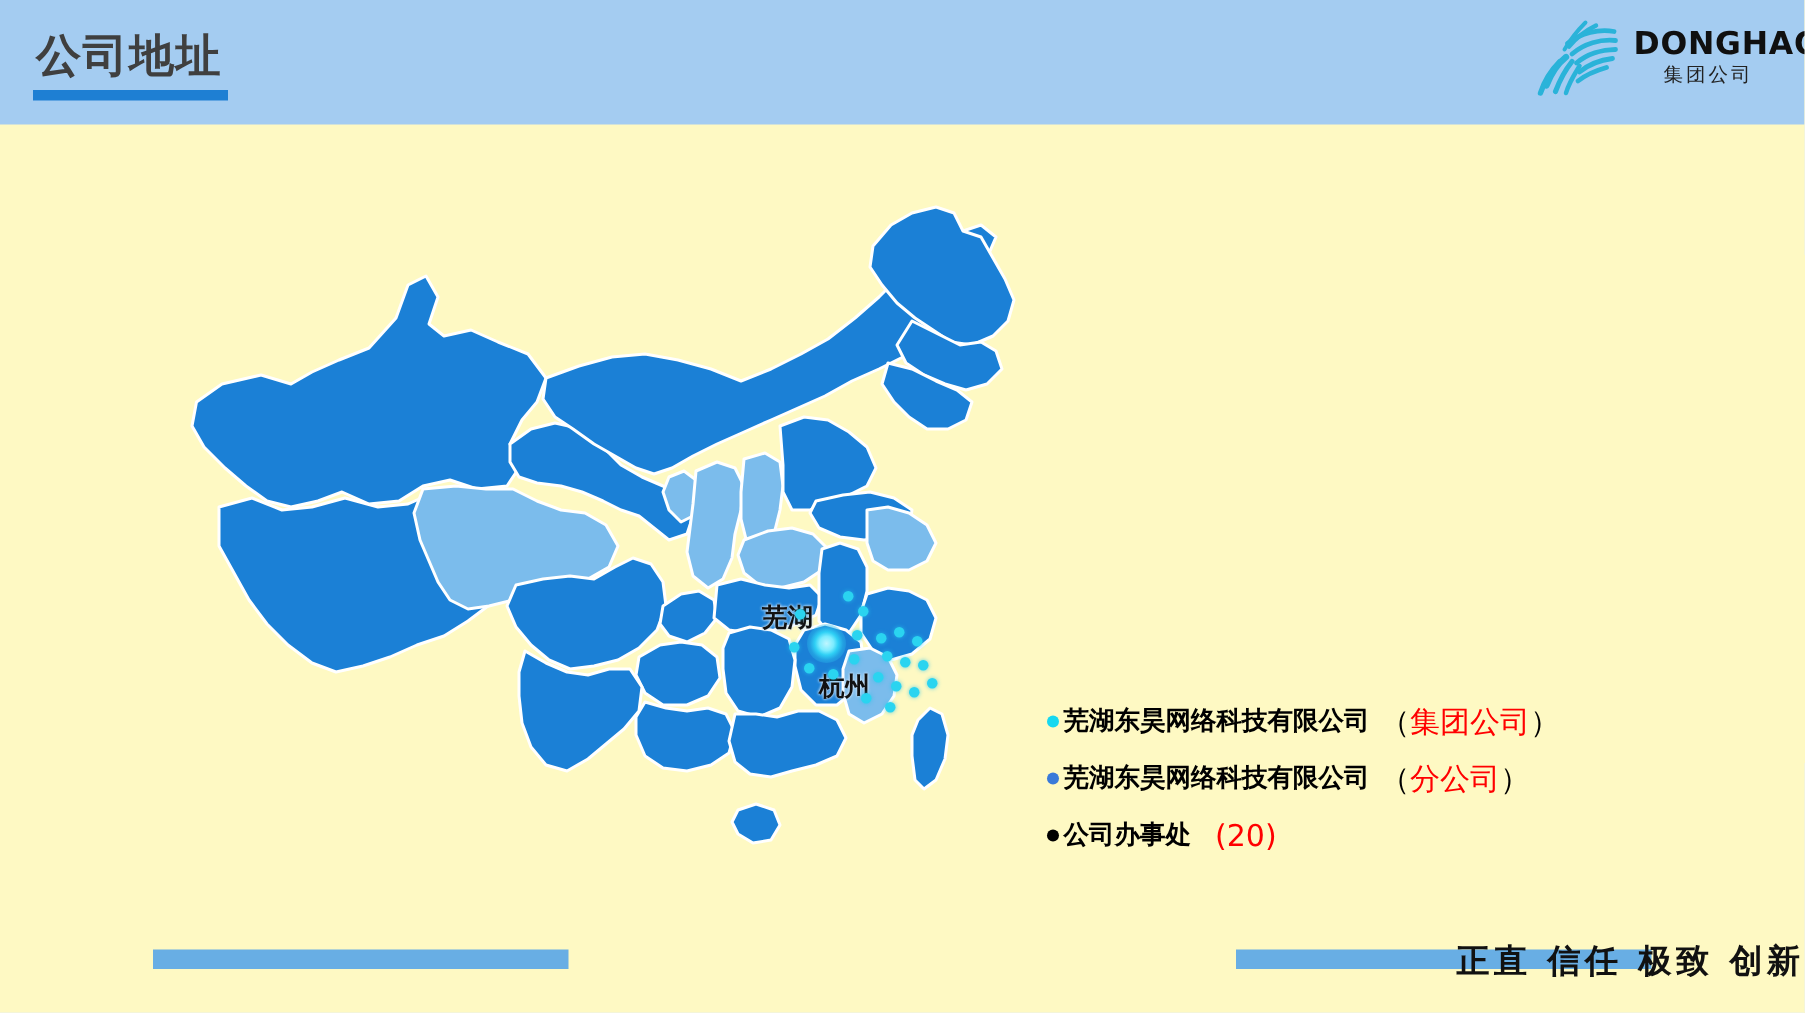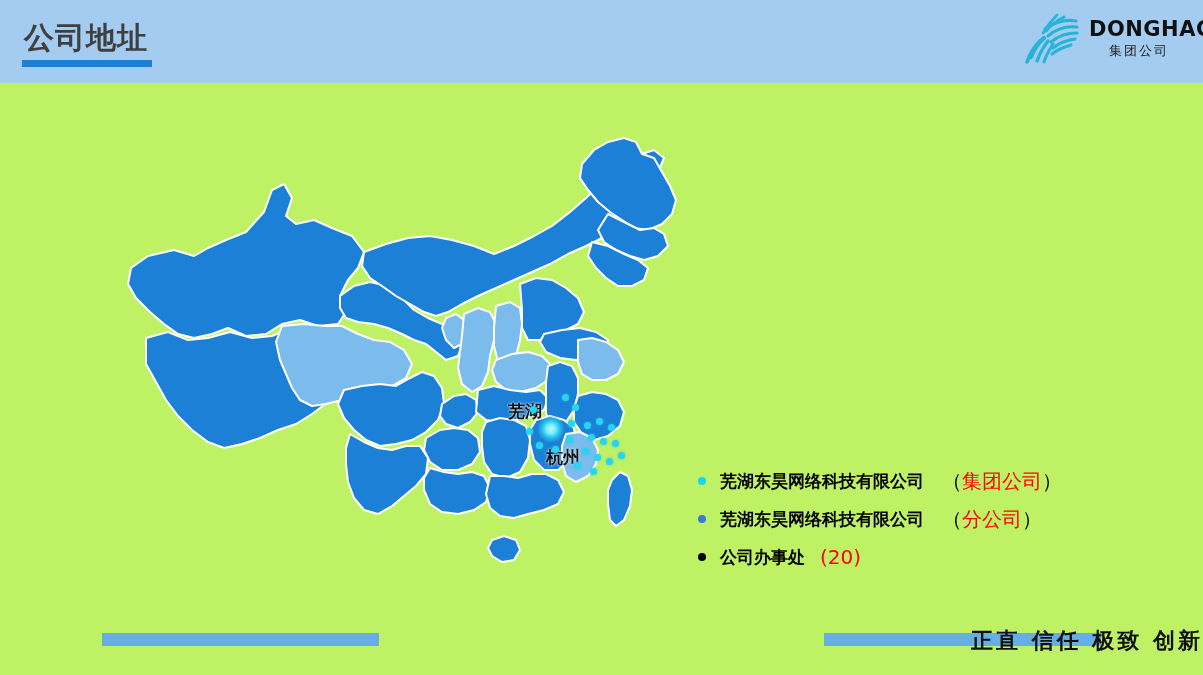--- a/index.html
+++ b/index.html
@@ -11,21 +11,21 @@
     height: 675px;
     overflow: hidden;
     background: #e4eefb;
     font-family: "DejaVu Sans", "Liberation Sans", sans-serif;
   }
 
   #slide {
     position: relative;
     width: 1203px;
     height: 675px;
-    background: #bef264;
+    background: #fef9c3;
   }
 
   
   #header-band {
     position: absolute;
     left: 0; top: 0;
     width: 1203px;
     height: 83px;
     background: #a4ccf1;
   }
@@ -132,42 +132,41 @@
     left: 698px;
     top: 462px;
     width: 400px;
   }
   .legend-row {
     position: relative;
     height: 38px;
     display: flex;
     align-items: center;
     white-space: nowrap;
-    gap: 11px;
   }
   .legend-bullet {
     width: 8px; height: 8px;
     border-radius: 50%;
     margin-right: 3px;
     flex: 0 0 auto;
   }
   .legend-text {
     font-size: 17px;
     font-weight: bold;
     color: #000;
     line-height: 20px;
   }
   .legend-tag {
     font-size: 20px;
     font-weight: normal;
     color: #000;
     margin-left: 7px;
   }
   .legend-tag .red { color: #ff0000; }
-  .legend-tag.allred { color: #ff0000; margin-left: 4px; }
+  .legend-tag.allred { color: #ff0000; margin-left: 16px; }
 
   
   #footer-bar-left {
     position: absolute;
     left: 102px; top: 633px;
     width: 277px; height: 13px;
     background: #68aee4;
   }
   #footer-bar-right {
     position: absolute;

